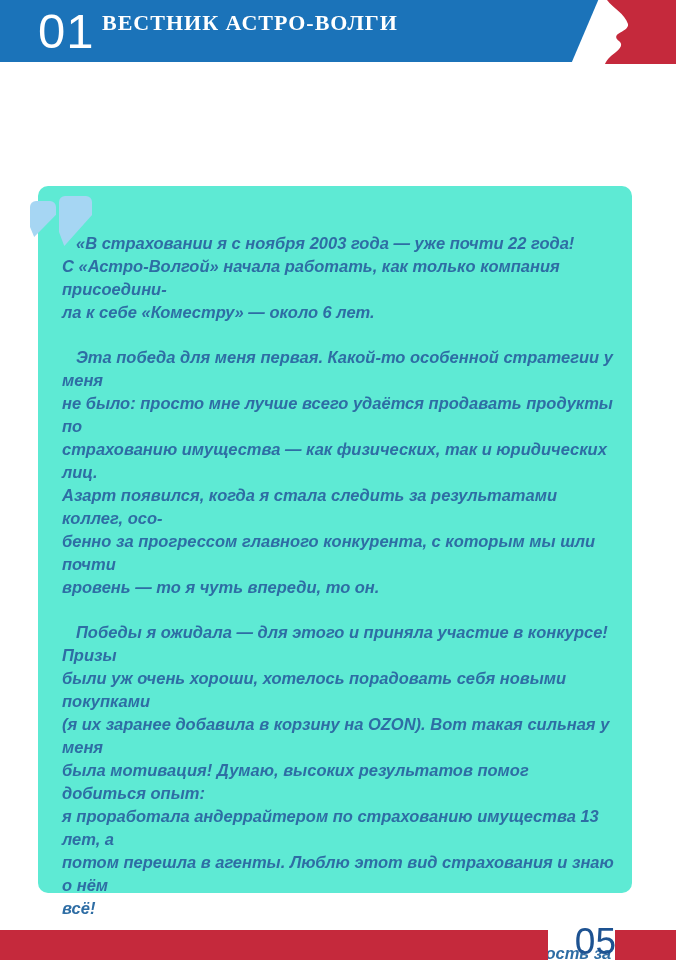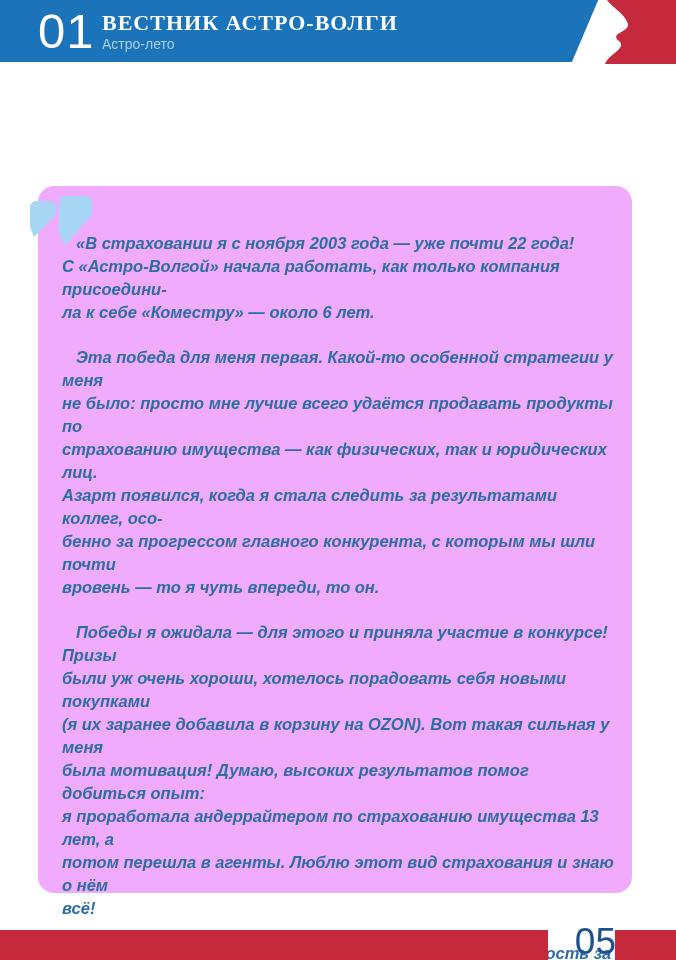--- a/index.html
+++ b/index.html
@@ -49,22 +49,22 @@
   }
   .winner-name {
     position:absolute; left:68px; top:142px;
     font-size:20px; line-height:26px; font-weight:700; color:#1872ae;
   }
 
   
   .quote-box {
     position:absolute; left:38px; top:186px;
     width:594px; height:707px;
-    background:#f0abfc;
-    border-radius:16px;
+    background:#5eead4;
+    border-radius:10px;
   }
   .qmark {
     position:absolute;
     background:#a6d6f3;
     border-radius:6px 6px 4px 4px;
     clip-path:polygon(0 0, 100% 0, 100% 38%, 16% 100%, 0 72%);
   }
   .qmark-small { left:-8px; top:15px; width:26px; height:36px; }
   .qmark-large { left:21px; top:10px; width:33px; height:50px; }
 
@@ -100,21 +100,20 @@
 </style>
 </head>
 <body>
 
 <div class="page">
 
   <div class="header-bar"></div>
   <div class="issue-number">01</div>
   <div class="header-text">
     <div class="newsletter-title">ВЕСТНИК АСТРО-ВОЛГИ</div>
-    <div class="newsletter-subtitle">Астро-лето</div>
   </div>
   <svg class="corner-logo" viewBox="0 0 91 75" aria-hidden="true">
     <path fill="#c5293c" d="M22,0 C28,8 40,14 43,24 C44,28 38,31 33,34 C30,36 31,39 34,41
              C38,44 36,48 31,52 C27,55 22,59 20,64 L91,64 L91,0 Z"></path>
   </svg>
 
 
   <div class="quote-box">
     <div class="qmark qmark-small"></div>
     <div class="qmark qmark-large"></div>

